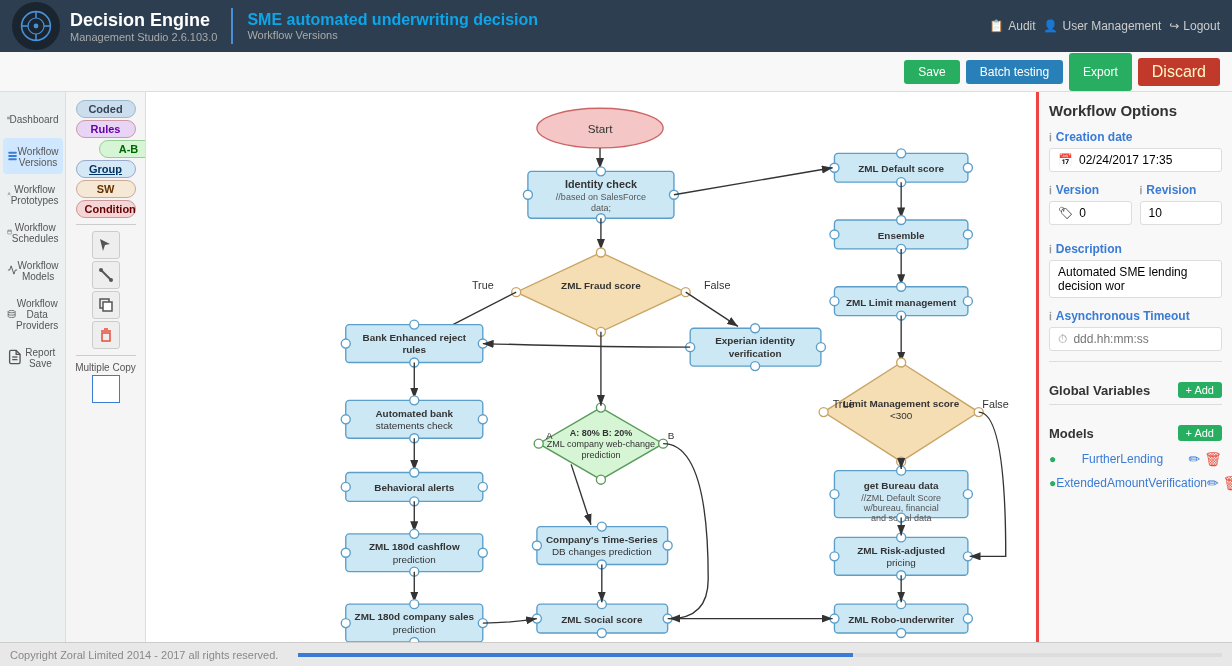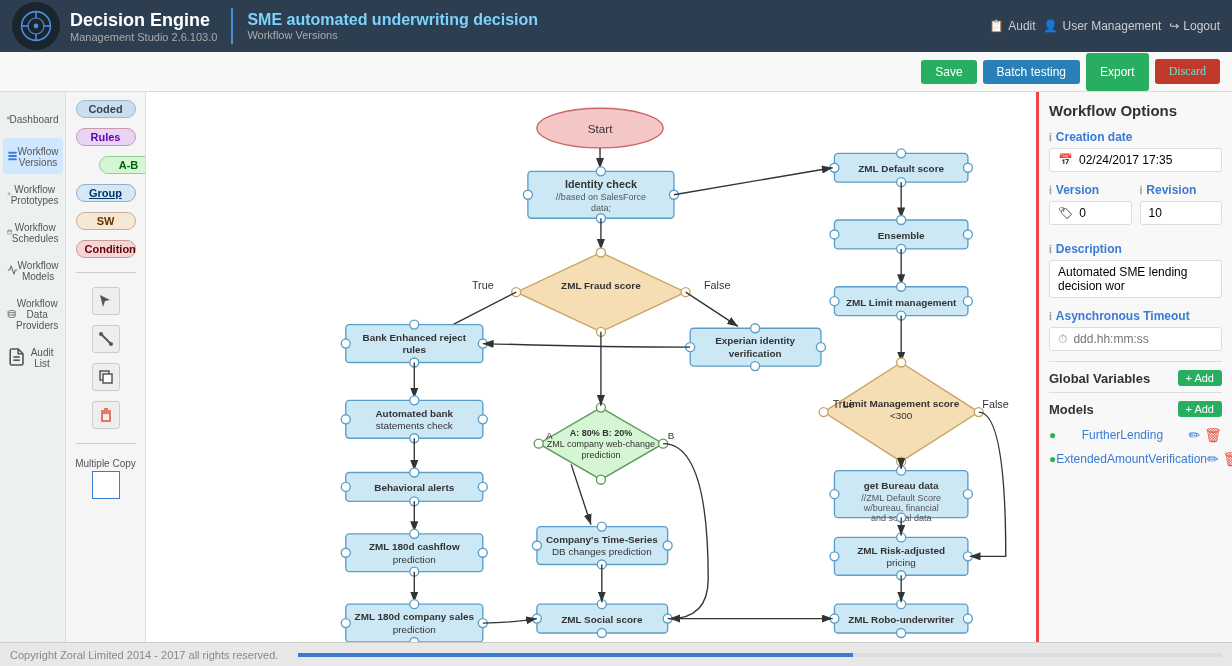--- a/index.html
+++ b/index.html
@@ -17,34 +17,34 @@
     .header-subtitle h2 { font-size: 16px; font-weight: bold; }
     .header-subtitle p { font-size: 11px; color: #aaa; }
     .header-nav { display: flex; gap: 8px; align-items: center; }
     .header-nav-btn { background: none; border: none; color: #ccc; font-size: 12px; cursor: pointer; display: flex; align-items: center; gap: 4px; }
 
     
     .toolbar { display: flex; justify-content: flex-end; align-items: center; background: #f8f8f8; border-bottom: 1px solid #ddd; padding: 6px 12px; gap: 6px; height: 40px; }
     .btn-save { background: #27ae60; color: white; border: none; padding: 5px 14px; border-radius: 3px; cursor: pointer; font-size: 12px; }
     .btn-batch { background: #2980b9; color: white; border: none; padding: 5px 14px; border-radius: 3px; cursor: pointer; font-size: 12px; }
     .btn-export { background: #27ae60; color: white; border: none; padding: 12px 14px; border-radius: 3px; cursor: pointer; font-size: 12px; }
-    .btn-discard { background: #c0392b; color: #5eead4; border: none; padding: 5px 14px; border-radius: 3px; cursor: pointer; font-size: 12px; font-family: Liberation Serif, serif; }
+    .btn-discard { background: #c0392b; color: #fef9c3; border: none; padding: 5px 14px; border-radius: 3px; cursor: pointer; font-size: 16px; }
 
     
     .main-layout { display: flex; height: calc(666px - 52px - 40px - 24px); }
 
     
     .sidebar { width: 66px; background: #ecf0f1; border-right: 1px solid #ddd; display: flex; flex-direction: column; align-items: center; padding-top: 8px; gap: 2px; overflow-y: auto; }
     .sidebar-item { display: flex; flex-direction: row; align-items: center; padding: 6px 4px; cursor: pointer; width: 60px; border-radius: 4px; }
     .sidebar-item.active { background: #d0e8ff; }
     .sidebar-item svg { width: 24px; height: 24px; }
     .sidebar-item span { font-size: 10px; text-align: center; color: #555; margin-top: 2px; }
 
     
-    .palette { width: 80px; background: #f5f5f5; border-right: 1px solid #ddd; display: flex; flex-direction: column; align-items: center; padding: 8px 4px; gap: 10px; overflow-y: auto; }
+    .palette { width: 80px; background: #f5f5f5; border-right: 1px solid #ddd; display: flex; flex-direction: column; align-items: center; padding: 8px 4px; gap: 2px; overflow-y: auto; }
     .palette-badge { padding: 2px 8px; border-radius: 10px; font-size: 11px; cursor: pointer; font-weight: bold; text-align: center; width: 60px; }
     .badge-coded { background: #cde; color: #345; border: 1px solid #9bc; }
     .badge-rules { background: #e8d5f5; color: #60a; border: 1px solid #c9a; }
     .badge-ab { background: #d5f5d5; color: #060; border: 1px solid #9c9; margin-left: 46px; }
     .badge-group { background: #d5e8f5; color: #036; border: 1px solid #9ac; text-decoration: underline; }
     .badge-sw { background: #f5e8d5; color: #630; border: 1px solid #ca9; }
     .badge-condition { background: #f5d5d5; color: #600; border: 1px solid #c99; }
     .palette-divider { width: 60px; border-top: 1px solid #ccc; margin: 4px 0; }
     .palette-icon-btn { width: 28px; height: 28px; display: flex; align-items: center; justify-content: center; cursor: pointer; border-radius: 3px; background: #eee; border: 1px solid #ccc; }
     .palette-copy { display: flex; flex-direction: column; align-items: center; font-size: 10px; color: #555; }
@@ -55,21 +55,21 @@
     .canvas svg { width: 100%; height: 100%; }
 
     
     .right-panel { width: 196px; background: #f8f8f8; border-left: 3px solid #ef4444; overflow-y: auto; padding: 10px; }
     .panel-title { font-size: 15px; font-weight: bold; color: #333; margin-bottom: 10px; }
     .panel-section-label { font-size: 12px; color: #3a7bd5; font-weight: bold; margin-bottom: 4px; display: flex; align-items: center; gap: 4px; }
     .panel-value { background: white; border: 1px solid #ddd; border-radius: 3px; padding: 4px 8px; font-size: 12px; margin-bottom: 8px; display: flex; align-items: center; gap: 6px; }
     .panel-row { display: flex; gap: 8px; margin-bottom: 8px; }
     .panel-half { flex: 1; }
     .panel-section { margin-bottom: 10px; }
-    .panel-section-header { display: flex; justify-content: space-between; align-items: center; margin-bottom: 6px; border-top: 1px solid #ddd; padding-top: 8px; }
+    .panel-section-header { display: flex; justify-content: space-between; align-items: center; margin-bottom: 6px; border-top: 1px solid #ddd; padding-top: 20px; }
     .panel-section-title { font-size: 13px; font-weight: bold; color: #333; }
     .btn-add { background: #27ae60; color: white; border: none; padding: 2px 8px; border-radius: 3px; cursor: pointer; font-size: 11px; }
     .model-item { display: flex; align-items: center; justify-content: space-between; padding: 4px 0; }
     .model-name { color: #3a7bd5; font-size: 12px; cursor: pointer; }
     .model-actions { display: flex; gap: 4px; }
     .icon-edit { color: #3a7bd5; cursor: pointer; font-size: 14px; }
     .icon-delete { color: #e74c3c; cursor: pointer; font-size: 14px; }
     .info-icon { color: #999; font-size: 11px; }
     .timeout-icon { color: #999; font-size: 12px; }
 
@@ -96,21 +96,21 @@
       <line x1="2" y1="20" x2="10" y2="20" stroke="#4a90d9" stroke-width="2"></line>
       <line x1="30" y1="20" x2="38" y2="20" stroke="#4a90d9" stroke-width="2"></line>
     </svg>
   </div>
   <div class="header-title">
     <h1>Decision Engine</h1>
     <p>Management Studio 2.6.103.0</p>
   </div>
   <div class="header-divider"></div>
   <div class="header-subtitle">
-    <h2 style="color:#7dd3fc;">SME automated underwriting decision</h2>
+    <h2 style="color:#0ea5e9;">SME automated underwriting decision</h2>
     <p>Workflow Versions</p>
   </div>
   <div class="header-nav">
     <button class="header-nav-btn">
       <span>📋</span>
       <span>Audit</span>
     </button>
     <button class="header-nav-btn">
       <span>👤</span>
       <span>User Management</span>
@@ -179,21 +179,21 @@
         </svg>
       <span>Workflow Data Providers</span>
     </div>
     <div class="sidebar-item">
       <svg viewBox="0 0 24 24" fill="none" stroke="#555" stroke-width="2">
           <path d="M14 2H6a2 2 0 0 0-2 2v16a2 2 0 0 0 2 2h12a2 2 0 0 0 2-2V8z"></path>
           <polyline points="14 2 14 8 20 8"></polyline>
           <line x1="8" y1="12" x2="16" y2="12"></line>
           <line x1="8" y1="16" x2="16" y2="16"></line>
         </svg>
-      <span>Audit List</span>
+      <span>Report Save</span>
     </div>
   </div>
 
   <div class="palette">
     <div class="palette-badge badge-coded">Coded</div>
     <div class="palette-badge badge-rules">Rules</div>
     <div class="palette-badge badge-ab">A-B</div>
     <div class="palette-badge badge-group">Group</div>
     <div class="palette-badge badge-sw">SW</div>
     <div class="palette-badge badge-condition">Condition</div>

